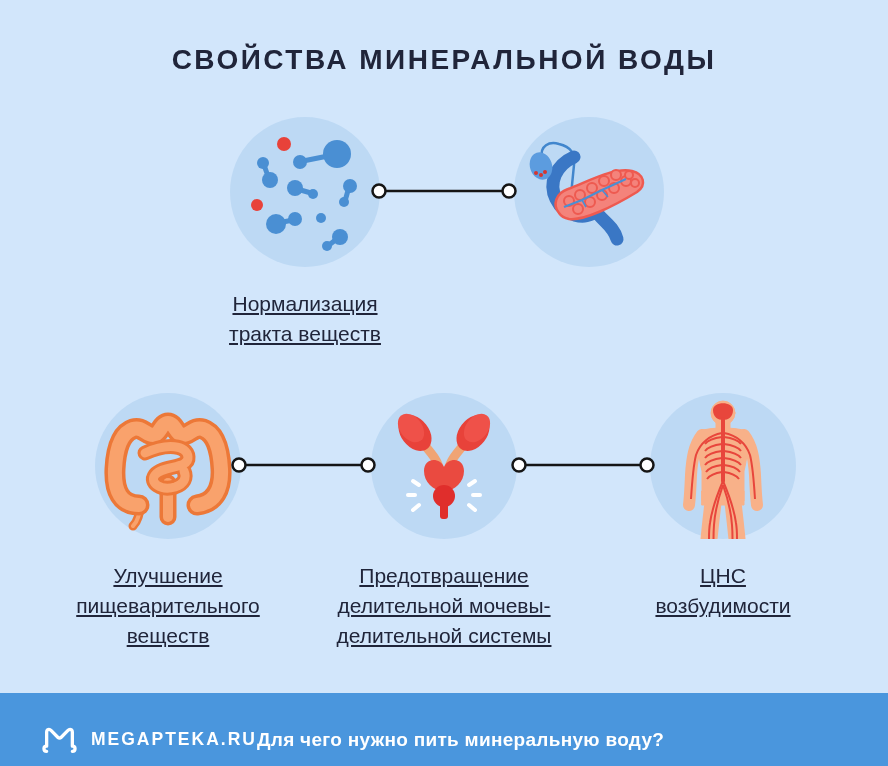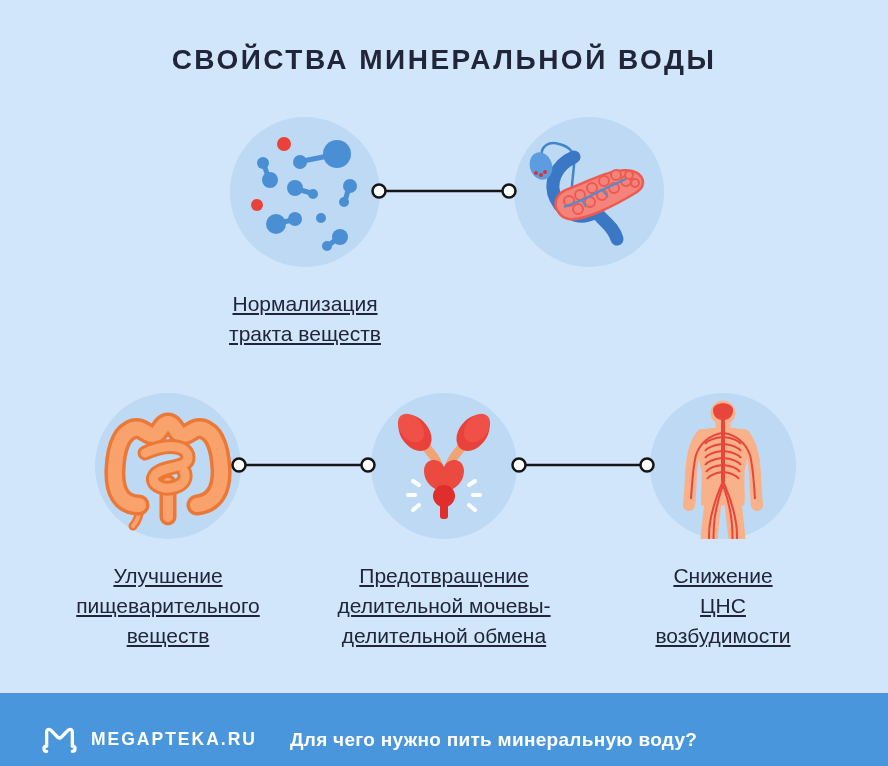--- a/index.html
+++ b/index.html
@@ -46,21 +46,20 @@
     background:#4a96dd;
     display:flex;align-items:center;
     box-sizing:border-box;
     padding-left:41px;
   }
   .brand{
     margin-left:13px;
     color:#ffffff;font-size:17.5px;font-weight:700;letter-spacing:2px;
   }
   .question{
-    margin-left:33px;
     color:#ffffff;font-size:19px;font-weight:700;letter-spacing:0.3px;
   }
 </style>
 </head>
 <body>
 
 <div class="page">
 
   <div class="title">СВОЙСТВА МИНЕРАЛЬНОЙ ВОДЫ</div>
 
@@ -242,24 +241,23 @@
     <div>тракта веществ</div>
   </div>
   <div class="caption cap3">
     <div>Улучшение</div>
     <div>пищеварительного</div>
     <div>веществ</div>
   </div>
   <div class="caption cap4">
     <div>Предотвращение</div>
     <div>делительной мочевы-</div>
-    <div>делительной обмена</div>
+    <div>делительной системы</div>
   </div>
   <div class="caption cap5">
-    <div>Снижение</div>
     <div>ЦНС</div>
     <div>возбудимости</div>
   </div>
 
   <div class="footer">
     <svg width="37" height="31" viewBox="0 0 36 30">
       <path d="M5.5 26.5 C2 26.5 2 21.5 5.5 21.5 L5.5 8 C5.5 5 8 4.3 10 6.3 L16.3 12.8 C17.3 13.8 18.7 13.8 19.7 12.8 L26 6.3 C28 4.3 30.5 5 30.5 8 L30.5 21.5 C34 21.5 34 26.5 30.5 26.5" fill="none" stroke="#ffffff" stroke-width="3.2" stroke-linecap="round" stroke-linejoin="round"></path>
     </svg>
     <span class="brand">MEGAPTEKA.RU</span>
     <span class="question">Для чего нужно пить минеральную воду?</span>

